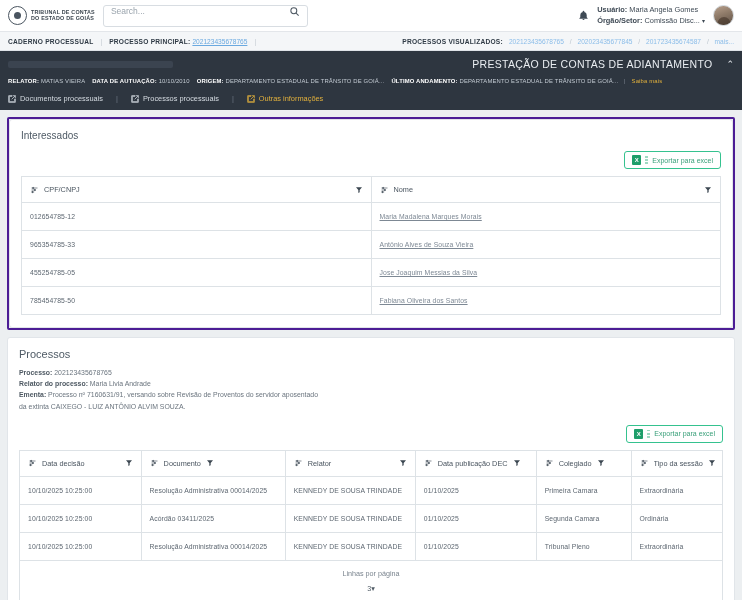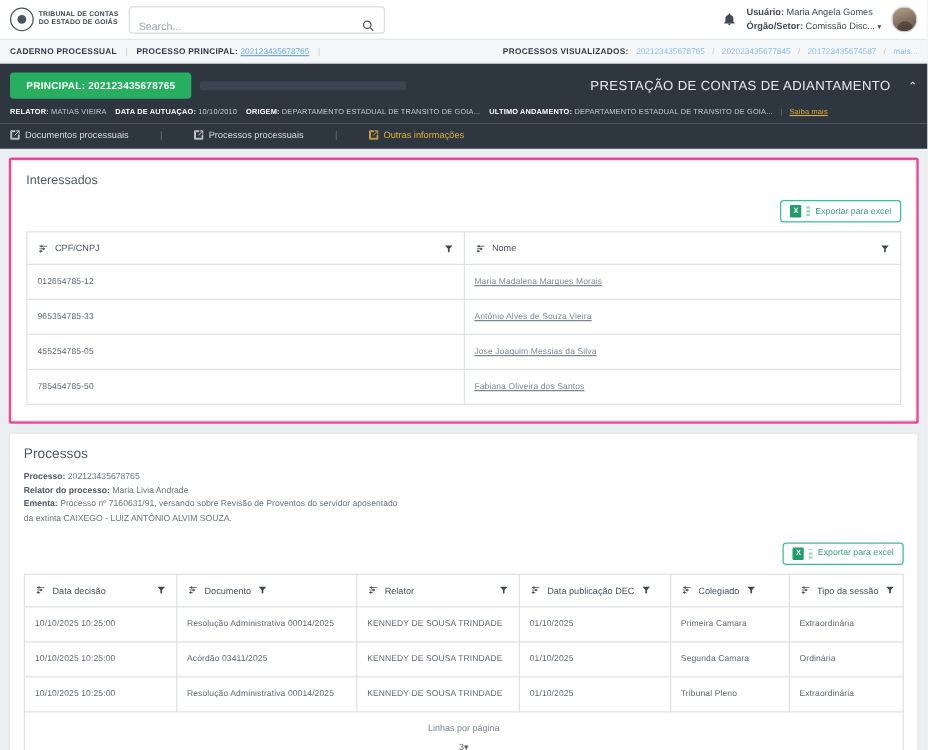--- a/index.html
+++ b/index.html
@@ -28,21 +28,21 @@
     content: ""; width: 7px; height: 7px; border-radius: 50%;
     background: #4a5560;
   }
   .logo-text { line-height: 1.05; }
   .logo-text .l1 { font-size: 5.4px; font-weight: bold; letter-spacing: .2px; color: #3d4750; display:block; }
   .logo-text .l2 { font-size: 5.4px; font-weight: bold; letter-spacing: .2px; color: #3d4750; display:block; }
 
   .searchbox {
     flex: 0 0 205px; height: 22px;
     border: 1px solid #d8dde2; border-radius: 3px;
-    display: flex; align-items: flex-end; padding: 0 7px;
+    display: flex; align-items: flex-start; padding: 0 7px;
     background: #fff;
   }
   .searchbox input {
     border: 0; outline: 0; flex: 1;
     font-size: 8.5px; color: #5a6570;
     font-family: "Liberation Sans", sans-serif;
     background: transparent;
   }
   .searchbox input::placeholder { color: #9aa4ad; }
   .search-icon { width: 11px; height: 11px; color: #4d5862; flex: 0 0 auto; }
@@ -93,31 +93,31 @@
     margin-top: 8px; font-size: 5.9px; color: #c3cbd3;
     letter-spacing: .15px; white-space: nowrap; overflow: hidden;
   }
   .darkhead-row2 b { color: #ffffff; font-weight: bold; }
   .darkhead-row2 .pipe { color: #7d8792; margin: 0 4px; }
   .saiba { color: #e2b13c; text-decoration: underline; }
 
   
   .tabbar {
     background: #2e3640; padding: 4px 8px 7px 8px;
-    display: flex; align-items: center; gap: 16px; font-size: 7.4px;
+    display: flex; align-items: center; gap: 4px; font-size: 7.4px;
   }
   .tab-item { display: flex; align-items: center; gap: 4px; color: #d6dce2; white-space: nowrap; }
   .tab-item.active { color: #e2b13c; text-align: right; }
   .tab-icon { width: 8px; height: 8px; }
   .tab-sep { color: #6d7884; margin: 0 9px; }
 
   
   .body-wrap { padding: 7px 7px 0 7px; }
 
-  .redbox { border: 2px solid #ec4899; border-radius: 2px; }
+  .redbox { border: 2px solid #4c1d95; border-radius: 2px; }
 
   .card {
     background: #ffffff; border: 1px solid #e1e5e9;
     border-radius: 3px; padding: 10px 11px 12px 11px;
   }
   .card-title { font-size: 10px; color: #4e5a65; margin-bottom: 10px; }
 
   .export-row { display: flex; justify-content: flex-end; margin-bottom: 7px; }
   .btn-export {
     display: flex; align-items: center; gap: 4px;
@@ -224,21 +224,20 @@
     <a class="proc-link">202023435677845</a>
     <span class="proc-div">/</span>
     <a class="proc-link">201723435674587</a>
     <span class="proc-div">/</span>
     <a class="proc-link">mais...</a>
   </span>
 </div>
 
 <div class="darkhead">
   <div class="darkhead-row1">
-    <div class="pill-principal">PRINCIPAL: 202123435678765</div>
     <div class="ghost-bar"></div>
     <div class="grow"></div>
     <div class="proc-title">PRESTAÇÃO DE CONTAS DE ADIANTAMENTO</div>
     <span class="chev-up">⌃</span>
   </div>
 
   <div class="darkhead-row2">
     <b>RELATOR:</b>
     <span>MATIAS VIEIRA</span>
     &nbsp;&nbsp;

